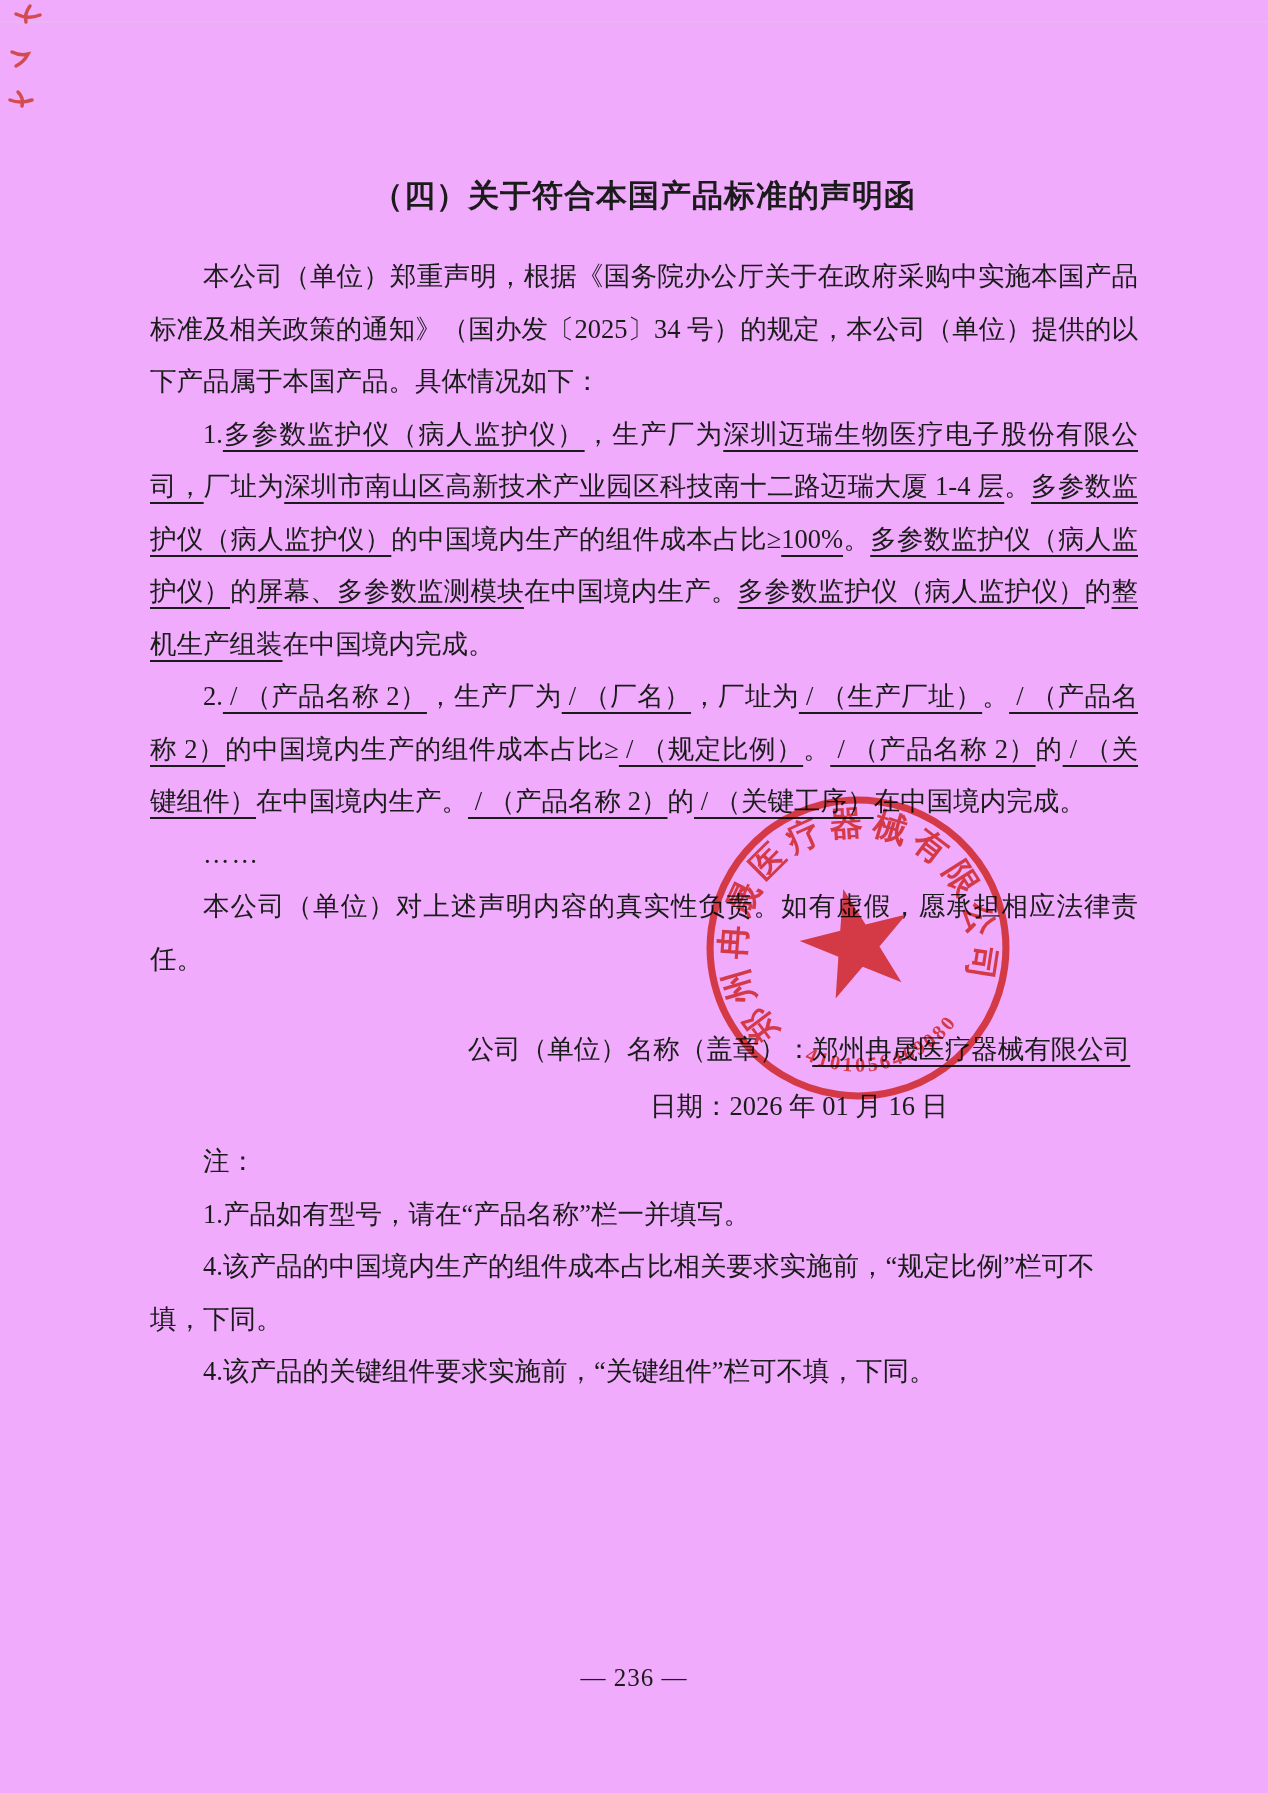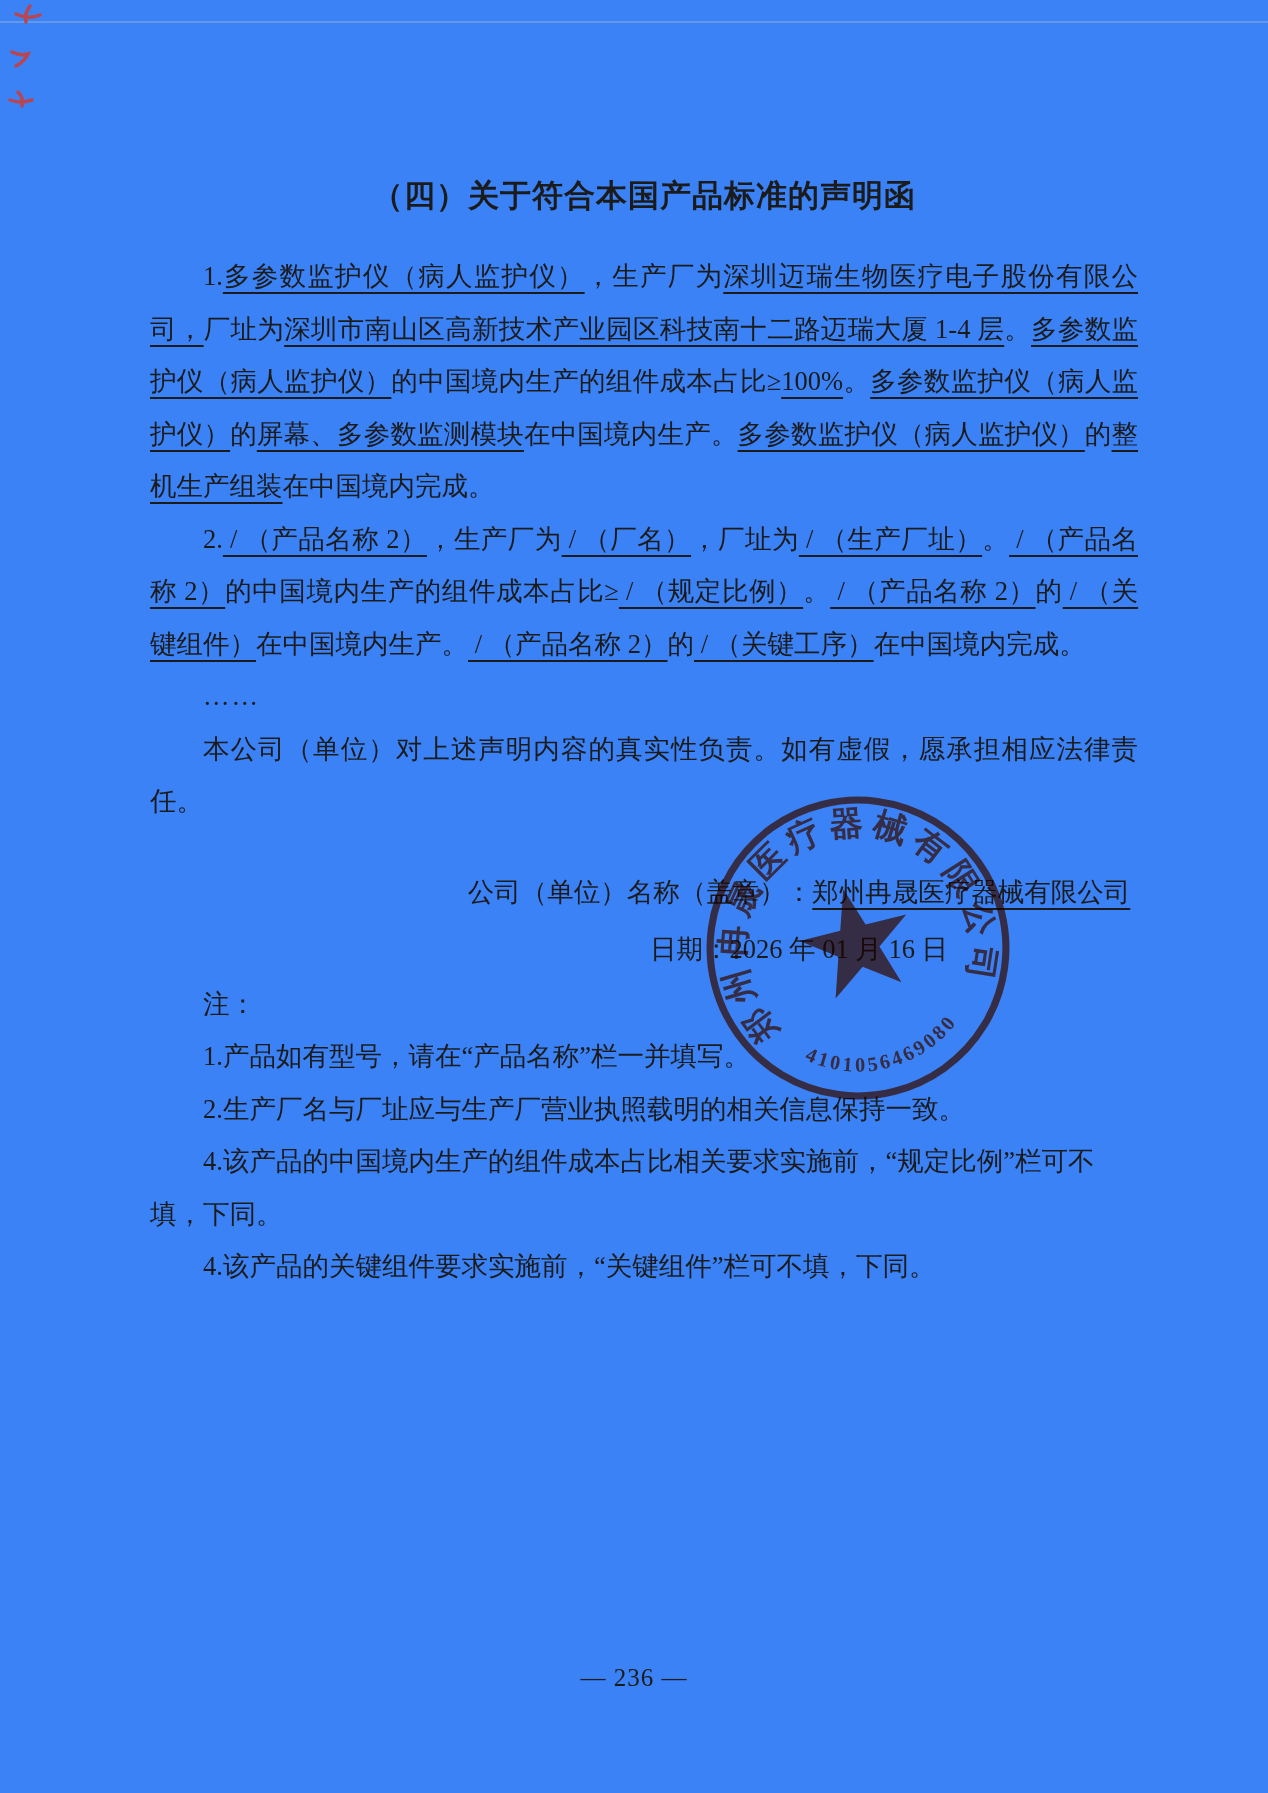--- a/index.html
+++ b/index.html
@@ -1,19 +1,19 @@
 <!DOCTYPE html>
 <html><head>
 <meta charset="utf-8">
 <style>
   html,body{margin:0;padding:0;background:#e8e8e8;}
   .page{
     position:relative;
     width:1268px;height:1793px;
-    background:#3b82f6;
+    background:#f0abfc;
     font-family:"Liberation Serif","DejaVu Serif",serif;
     color:#1b1b1b;
     overflow:hidden;
   }
   .scan-line{
     position:absolute;left:0;top:21px;width:100%;height:2px;
     background:rgba(205,215,210,0.28);
   }
   .corner-marks{position:absolute;left:0;top:0;}
   .content{
@@ -74,38 +74,38 @@
       <path d="M 30 6 q -6 8 -4 16 M 16 14 q 12 6 24 1"></path>
       <path d="M 12 52 q 8 4 16 2 q -4 8 -12 12"></path>
       <path d="M 18 92 q 6 6 4 14 M 10 100 q 10 4 22 0"></path>
     </g>
   </svg>
 
   <div class="content">
 
     <h1 class="doc-title">（四）关于符合本国产品标准的声明函</h1>
 
+    <p>本公司（单位）郑重声明，根据《国务院办公厅关于在政府采购中实施本国产品标准及相关政策的通知》（国办发〔2025〕34 号）的规定，本公司（单位）提供的以下产品属于本国产品。具体情况如下：</p>
 
     <p><span>1.</span><span class="u">多参数监护仪（病人监护仪）</span><span>，生产厂为</span><span class="u">深圳迈瑞生物医疗电子股份有限公司，</span><span>厂址为</span><span class="u">深圳市南山区高新技术产业园区科技南十二路迈瑞大厦 1-4 层</span><span>。</span><span class="u">多参数监护仪（病人监护仪）</span><span>的中国境内生产的组件成本占比≥</span><span class="u">100%</span><span>。</span><span class="u">多参数监护仪（病人监护仪）</span><span>的</span><span class="u">屏幕、多参数监测模块</span><span>在中国境内生产。</span><span class="u">多参数监护仪（病人监护仪）</span><span>的</span><span class="u">整机生产组装</span><span>在中国境内完成。</span></p>
 
     <p><span>2.</span><span class="u"> / （产品名称 2）</span><span>，生产厂为</span><span class="u"> / （厂名）</span><span>，厂址为</span><span class="u"> / （生产厂址）</span><span>。</span><span class="u"> / （产品名称 2）</span><span>的中国境内生产的组件成本占比≥</span><span class="u"> / （规定比例）</span><span>。</span><span class="u"> / （产品名称 2）</span><span>的</span><span class="u"> / （关键组件）</span><span>在中国境内生产。</span><span class="u"> / （产品名称 2）</span><span>的</span><span class="u"> / （关键工序）</span><span>在中国境内完成。</span></p>
 
     <p class="ellipsis-line">……</p>
 
     <p>本公司（单位）对上述声明内容的真实性负责。如有虚假，愿承担相应法律责任。</p>
 
     <div class="sig-block">
       <p><span>公司（单位）名称（盖章）：</span><span class="u">郑州冉晟医疗器械有限公司</span></p>
       <p>日期：2026 年 01 月 16 日</p>
     </div>
 
     <div class="notes">
       <p>注：</p>
       <p>1.产品如有型号，请在“产品名称”栏一并填写。</p>
-      <p>2.生产厂名与厂址应与生产厂营业执照载明的相关信息保持一致。</p>
       <p>4.该产品的中国境内生产的组件成本占比相关要求实施前，“规定比例”栏可不填，下同。</p>
       <p>4.该产品的关键组件要求实施前，“关键组件”栏可不填，下同。</p>
     </div>
 
   </div>
 
   <div class="seal">
     <svg width="310" height="310" viewBox="0 0 306 306">
       <g transform="rotate(-14 153 153)" opacity="0.9">
         <circle cx="153" cy="153" r="146" fill="none" stroke="#df4334" stroke-width="7"></circle>

